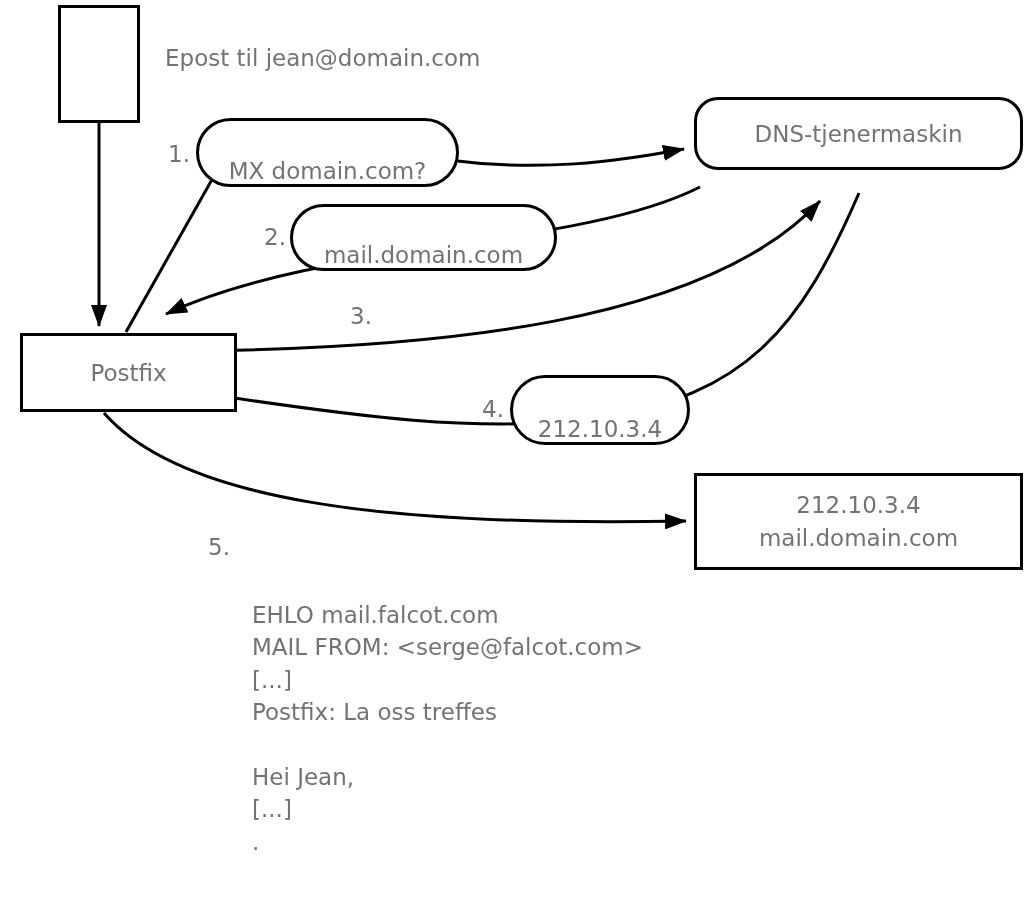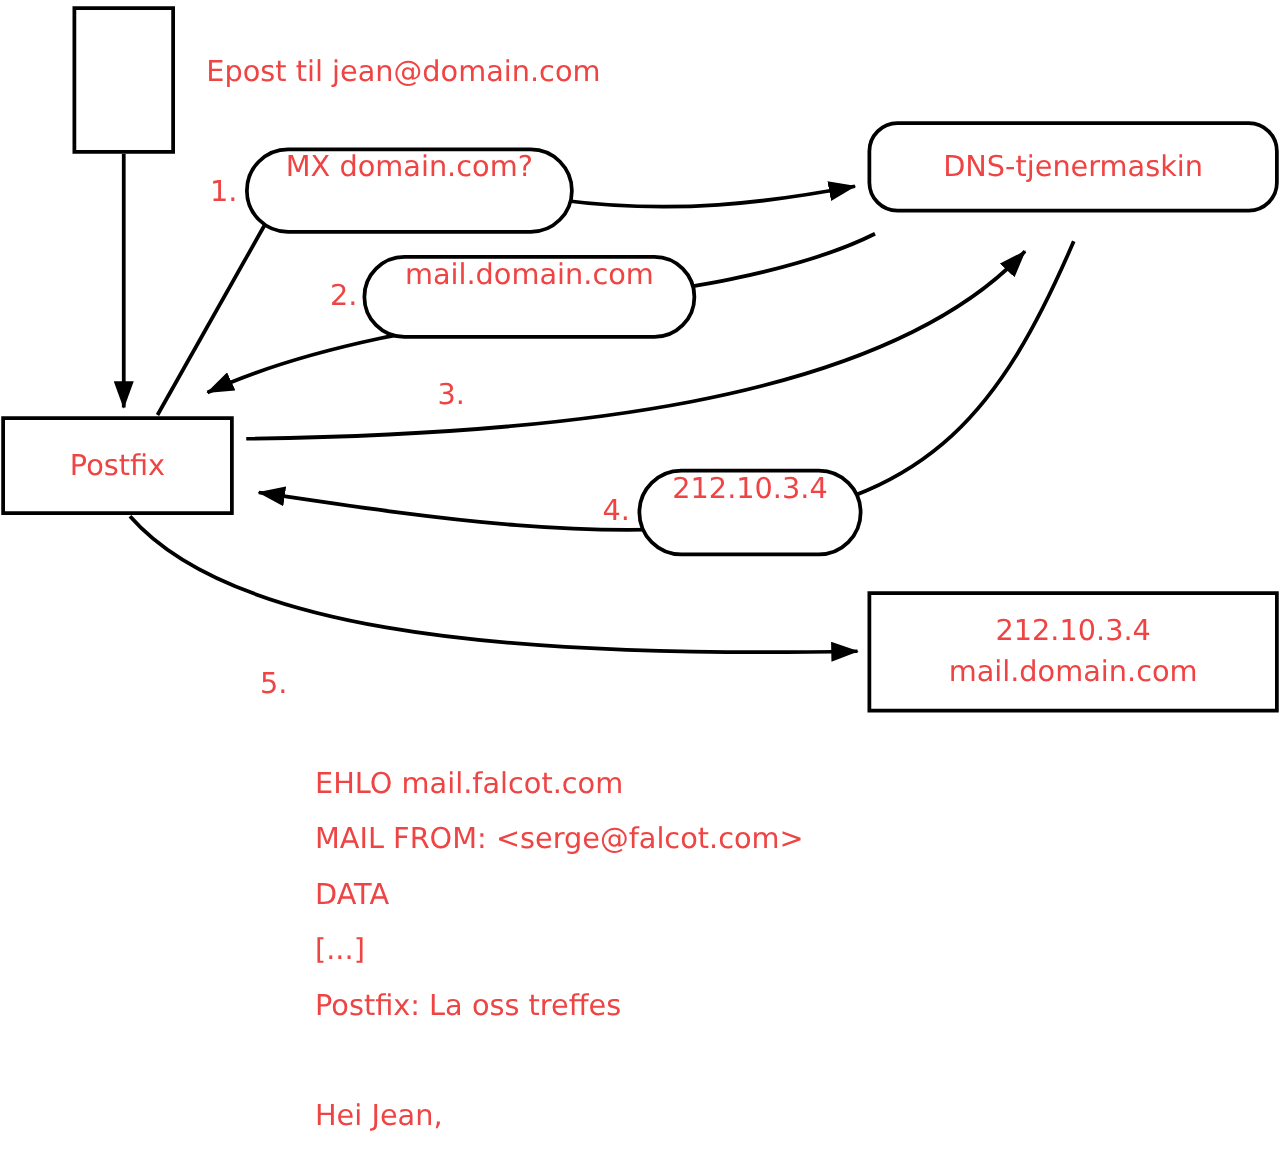--- a/index.html
+++ b/index.html
@@ -2,21 +2,21 @@
 <html><head>
 <meta charset="utf-8">
 <style>
   html, body { margin: 0; padding: 0; background: #ffffff; }
   #canvas {
     position: relative;
     width: 1024px;
     height: 919px;
     background: #ffffff;
     font-family: "DejaVu Sans", "Liberation Sans", sans-serif;
-    color: #ef4444;
+    color: #737373;
     overflow: hidden;
     text-decoration: underline;
   }
   #arrows {
     position: absolute;
     left: 0; top: 0;
     width: 1024px; height: 919px;
     z-index: 0;
   }
   .node, .pill, .floating-label, .step-num, .step5-row, .smtp-block {
@@ -34,21 +34,21 @@
   }
   .node.multiline {
     flex-direction: column;
     line-height: 33px;
   }
   .pill {
     border: 3px solid #000;
     background: #fff;
     border-radius: 35px;
     display: flex;
-    align-items: flex-start;
+    align-items: flex-end;
     justify-content: center;
     font-size: 23px;
     white-space: nowrap;
   }
   .floating-label, .step-num {
     font-size: 23px;
     white-space: nowrap;
   }
   .step5-row {
     display: flex;
@@ -56,21 +56,20 @@
     white-space: nowrap;
   }
   .step5-row .gap { display: inline-block; width: 24px; }
   .smtp-block {
     font-size: 23px;
     white-space: nowrap;
   }
   .smtp-line {
     height: 32.4px;
     line-height: 32.4px;
-    margin-top: 12px;
   }
 </style>
 </head>
 <body>
 
 <div id="canvas">
 
   <svg id="arrows" viewBox="0 0 1024 919" xmlns="http://www.w3.org/2000/svg">
     <defs>
       <marker id="ah" viewBox="0 0 22 16" markerWidth="22" markerHeight="16" refX="21" refY="8" orient="auto" markerUnits="userSpaceOnUse">
@@ -89,21 +88,21 @@
   </svg>
 
   <div class="node" style="left:58px; top:5px; width:82px; height:118px;"></div>
 
   <div class="floating-label" style="left:165px; top:45px;">Epost til jean@domain.com</div>
 
   <div class="node" style="left:694px; top:97px; width:329px; height:73px;border-radius:24px;">
     <span>DNS-tjenermaskin</span>
   </div>
 
-  <div class="node" style="left:1px; top:333px; width:186px; height:79px;text-align:center;">
+  <div class="node" style="left:20px; top:333px; width:217px; height:79px;text-align:center;">
     <span>Postfix</span>
   </div>
 
   <div class="node multiline" style="left:694px; top:473px; width:329px; height:97px;">
     <span>212.10.3.4</span>
     <span>mail.domain.com</span>
   </div>
 
   <div class="step-num" style="left:168px; top:141px;">1.</div>
   <div class="step-num" style="left:264px; top:224px;">2.</div>
@@ -124,21 +123,20 @@
   </div>
 
   <div class="step5-row" style="left:208px; top:534px;">
     <span>5.</span>
     <span class="gap"></span>
   </div>
 
   <div class="smtp-block" style="left:252px; top:599px;">
     <div class="smtp-line">EHLO mail.falcot.com</div>
     <div class="smtp-line">MAIL FROM: &lt;serge@falcot.com&gt;</div>
-    <div class="smtp-line">DATA</div>
     <div class="smtp-line">[...]</div>
     <div class="smtp-line">Postfix: La oss treffes</div>
     <div class="smtp-line"></div>
     <div class="smtp-line">Hei Jean,</div>
     <div class="smtp-line">[...]</div>
     <div class="smtp-line">.</div>
   </div>
 
 </div>
 

